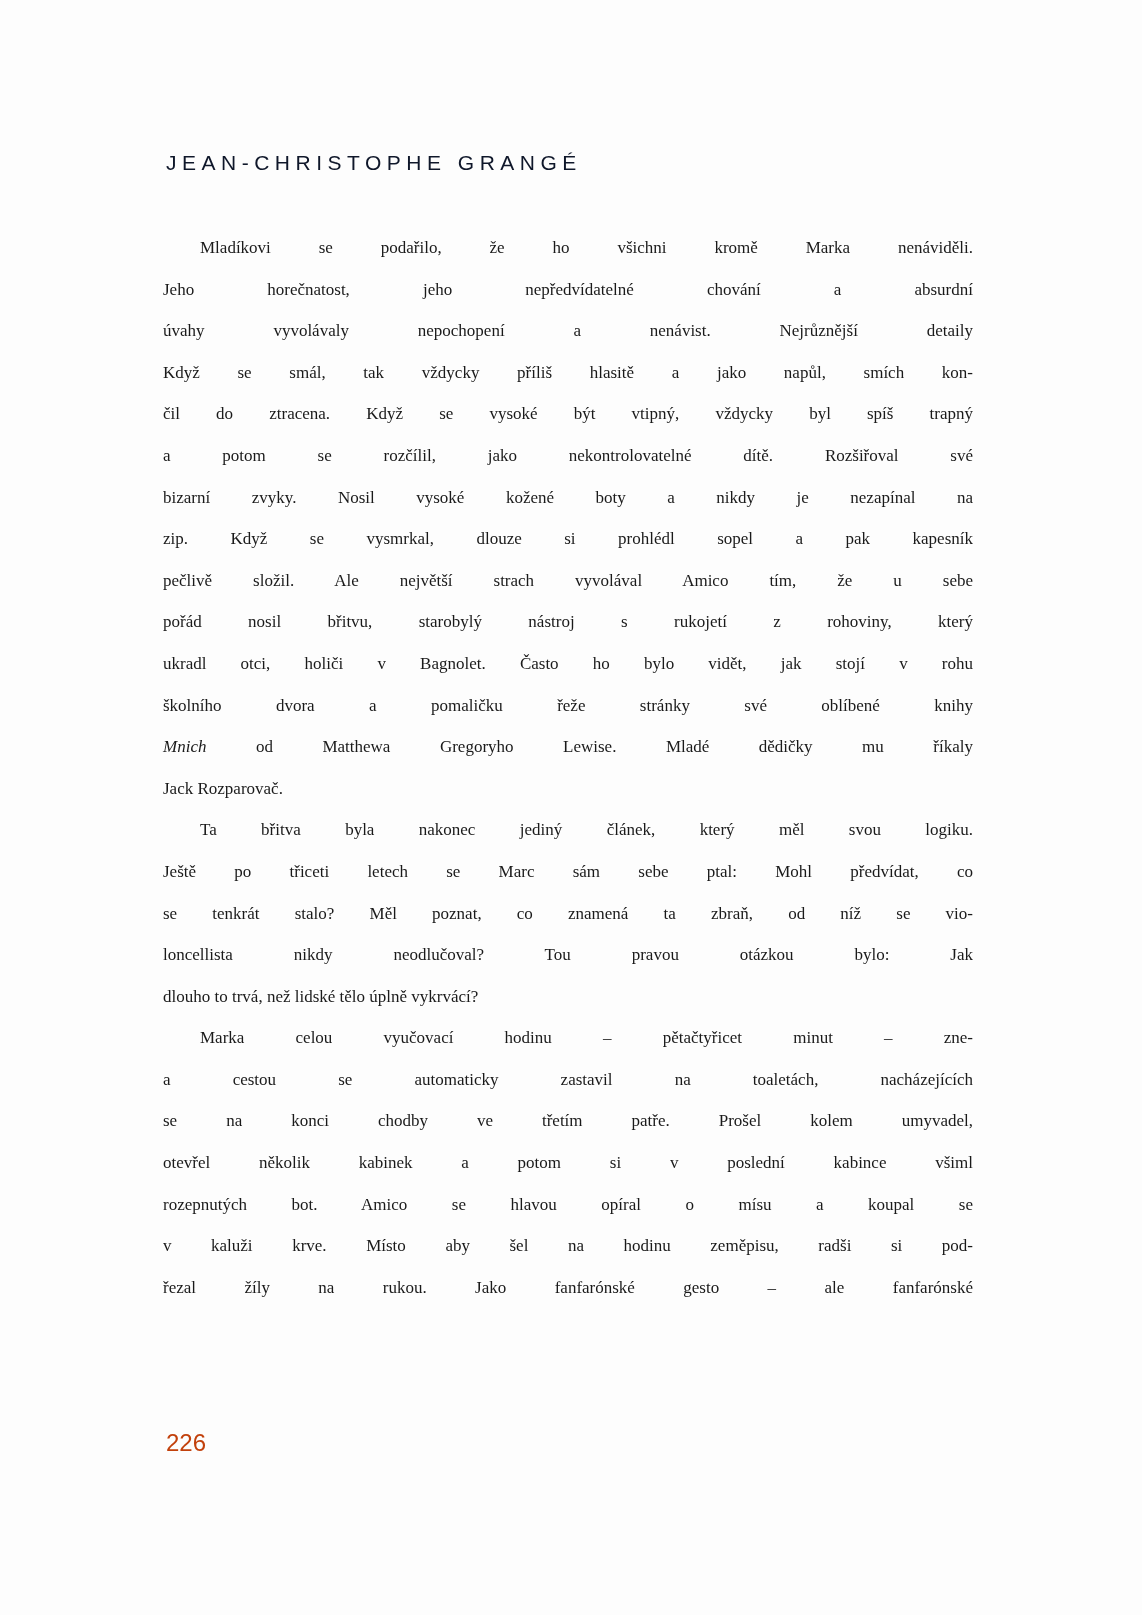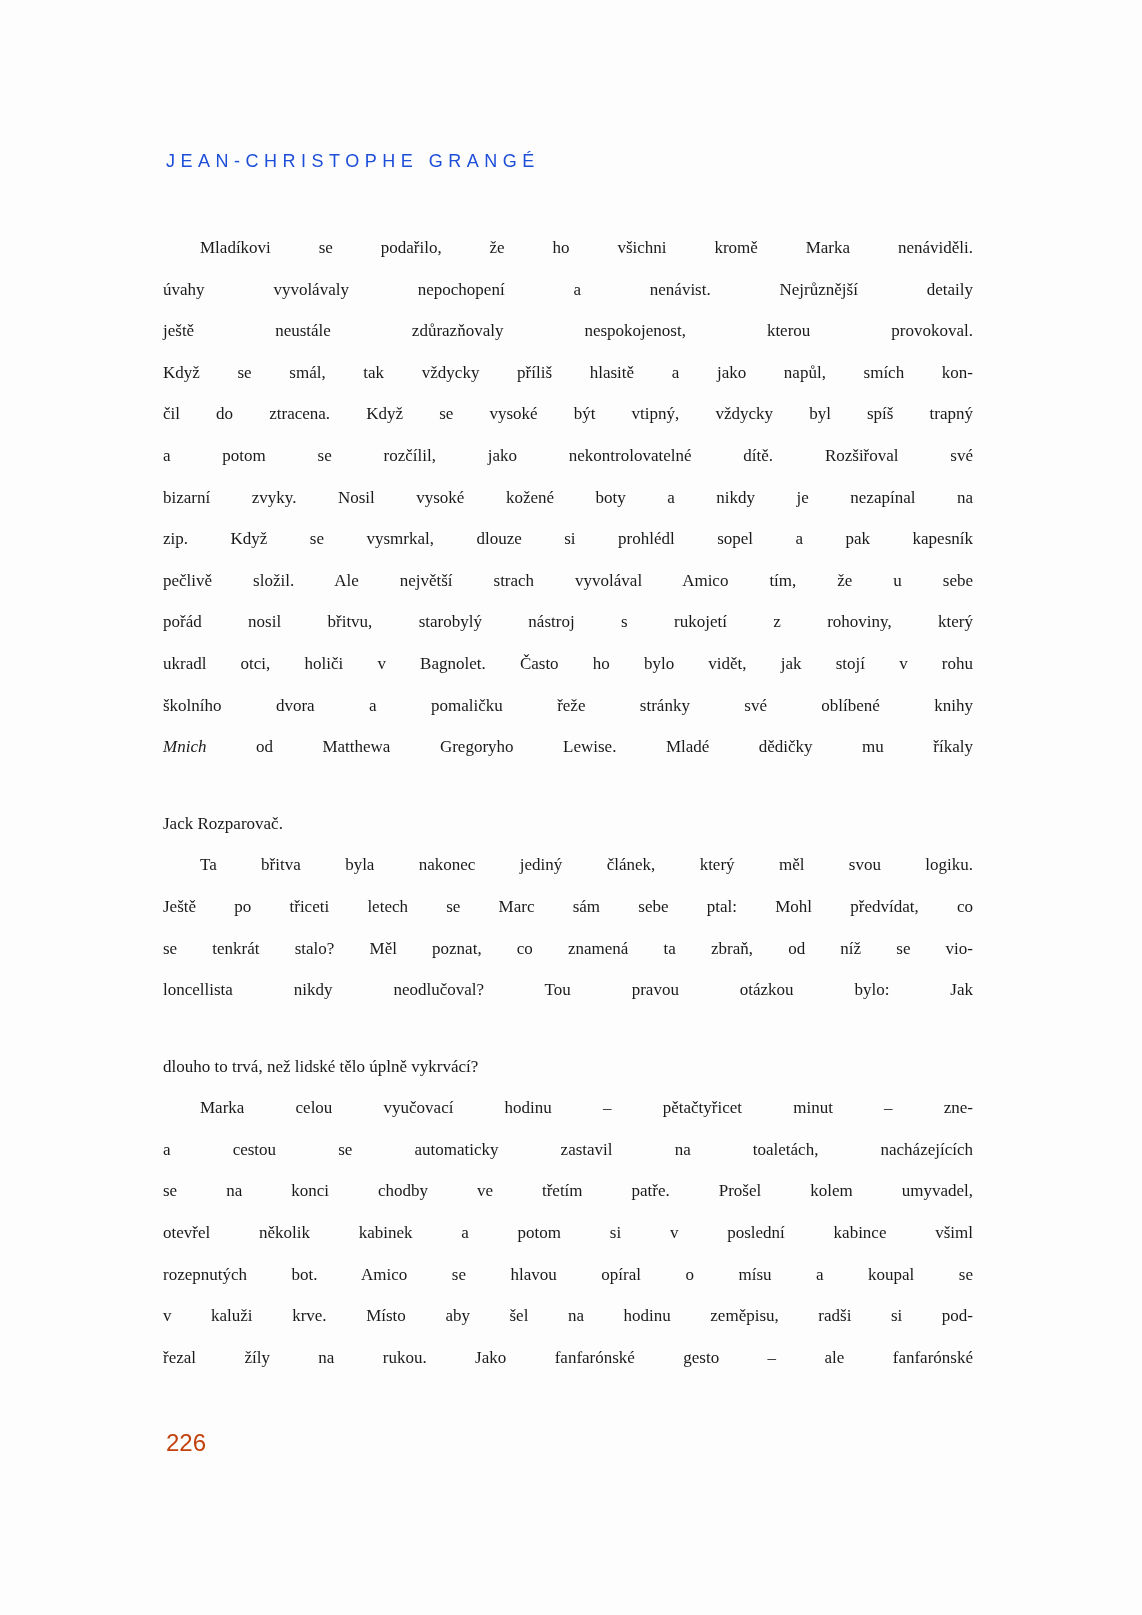--- a/index.html
+++ b/index.html
@@ -18,24 +18,24 @@
   }
   .page {
     position: absolute;
     inset: 0;
   }
   .running-header {
     position: absolute;
     left: 166px;
     top: 152px;
     font-family: "Liberation Sans", sans-serif;
-    font-size: 18px;
+    font-size: 21px;
     font-weight: 400;
     letter-spacing: 5.5px;
-    color: #1d4ed8;
+    color: #0f172a;
     line-height: 1;
     white-space: nowrap;
   }
   .body-text {
     position: absolute;
     left: 163px;
     top: 227px;
     width: 810px;
     font-size: 17px;
     line-height: 41.6px;
@@ -45,21 +45,20 @@
   .line {
     text-align: justify;
     text-align-last: justify;
     -moz-text-align-last: justify;
     white-space: normal;
   }
   .line.first { padding-left: 37px; }
   .line.para-end {
     text-align: left;
     text-align-last: left;
-    margin-top: 35px;
     -moz-text-align-last: left;
   }
   .line em { }
   .page-number {
     position: absolute;
     left: 166px;
     top: 1431px;
     font-family: "Liberation Sans", sans-serif;
     font-size: 24px;
     color: #c2410c;
@@ -68,22 +67,22 @@
 </style>
 </head>
 <body>
 
 <div class="page">
   <div class="running-header">JEAN-CHRISTOPHE GRANGÉ</div>
 
   <div class="body-text">
       <div class="paragraph">
         <div class="line first">Mladíkovi se podařilo, že ho všichni kromě Marka nenáviděli.</div>
+        <div class="line">Jeho horečnatost, jeho nepředvídatelné chování a absurdní</div>
         <div class="line">úvahy vyvolávaly nepochopení a nenávist. Nejrůznější detaily</div>
-        <div class="line">ještě neustále zdůrazňovaly nespokojenost, kterou provokoval.</div>
         <div class="line">Když se smál, tak vždycky příliš hlasitě a jako napůl, smích kon-</div>
         <div class="line">čil do ztracena. Když se vysoké být vtipný, vždycky byl spíš trapný</div>
         <div class="line">a potom se rozčílil, jako nekontrolovatelné dítě. Rozšiřoval své</div>
         <div class="line">bizarní zvyky. Nosil vysoké kožené boty a nikdy je nezapínal na</div>
         <div class="line">zip. Když se vysmrkal, dlouze si prohlédl sopel a pak kapesník</div>
         <div class="line">pečlivě složil. Ale největší strach vyvolával Amico tím, že u sebe</div>
         <div class="line">pořád nosil břitvu, starobylý nástroj s rukojetí z rohoviny, který</div>
         <div class="line">ukradl otci, holiči v Bagnolet. Často ho bylo vidět, jak stojí v rohu</div>
         <div class="line">školního dvora a pomaličku řeže stránky své oblíbené knihy</div>
         <div class="line"><em>Mnich</em> od Matthewa Gregoryho Lewise. Mladé dědičky mu říkaly</div>

